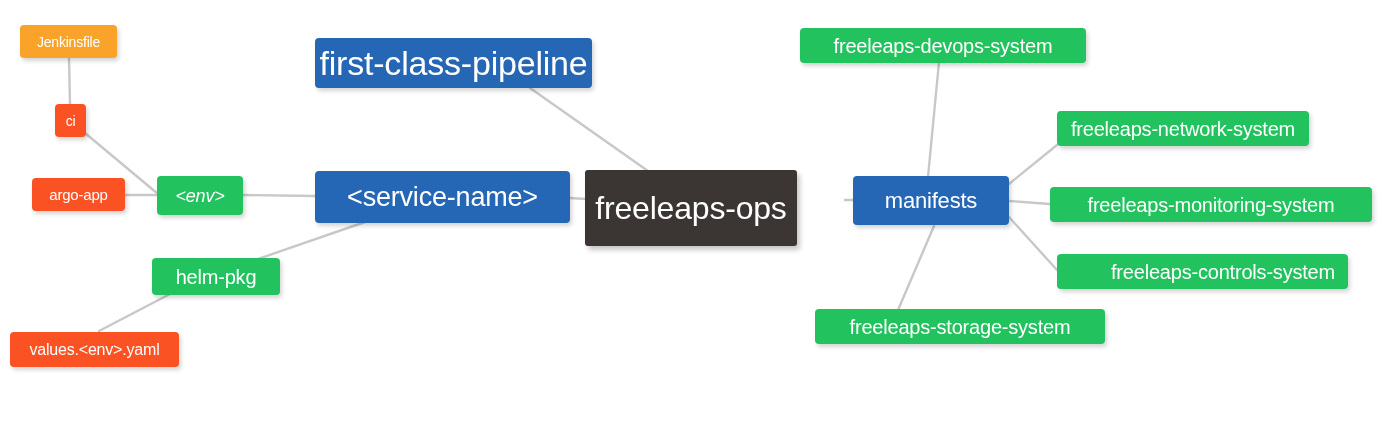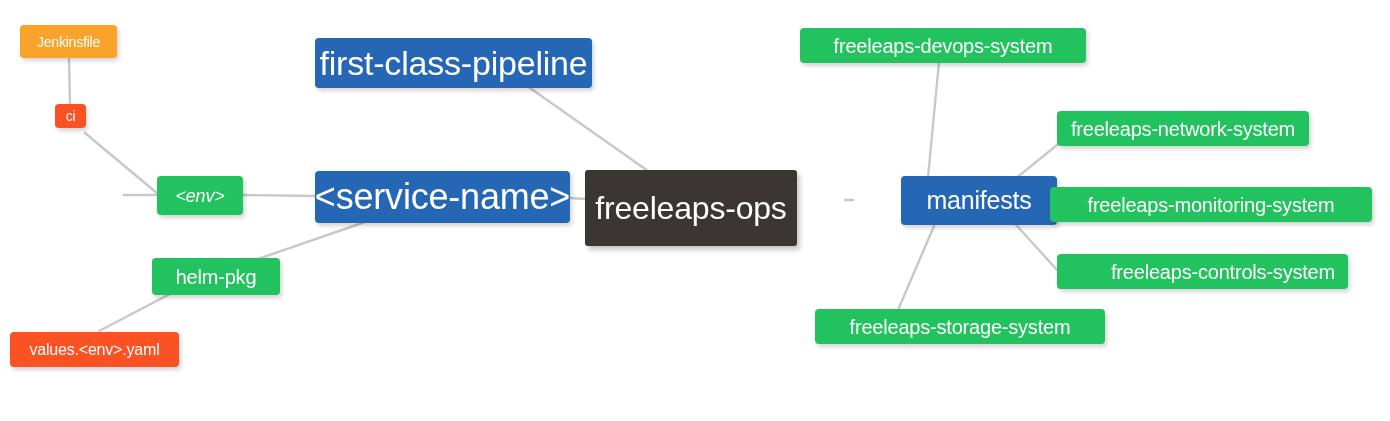--- a/index.html
+++ b/index.html
@@ -86,50 +86,53 @@
       <path d="M 1057 270 L 1009 217"></path>
 
       <path d="M 898 310 L 934 226"></path>
     </g>
   </svg>
 
   <div class="node orange" style="left:20px; top:25px; width:97px; height:33px; font-size:14px;">
     <span>Jenkinsfile</span>
   </div>
 
-  <div class="node red" style="left:55px; top:104px; width:31px; height:24px; font-size:14px;">
+  <div class="node red" style="left:55px; top:104px; width:31px; height:33px; font-size:14px;">
     <span>ci</span>
   </div>
 
+  <div class="node red" style="left:32px; top:178px; width:93px; height:33px; font-size:15px;">
+    <span>argo-app</span>
+  </div>
 
   <div class="node green" style="left:157px; top:176px; width:86px; height:39px; font-size:18px;font-style:italic;">
     <span>&lt;env&gt;</span>
   </div>
 
   <div class="node green" style="left:152px; top:258px; width:128px; height:37px; font-size:20px;">
     <span>helm-pkg</span>
   </div>
 
   <div class="node red" style="left:10px; top:332px; width:169px; height:35px; font-size:16px;">
     <span>values.&lt;env&gt;.yaml</span>
   </div>
 
   <div class="node blue" style="left:315px; top:38px; width:277px; height:50px; font-size:34px;">
     <span>first-class-pipeline</span>
   </div>
 
-  <div class="node blue" style="left:315px; top:171px; width:255px; height:52px; font-size:36px;">
+  <div class="node blue" style="left:315px; top:171px; width:255px; height:52px; font-size:27px;">
     <span>&lt;service-name&gt;</span>
   </div>
 
   <div class="node root" style="left:585px; top:170px; width:212px; height:76px; font-size:32px;">
     <span>freeleaps-ops</span>
   </div>
 
-  <div class="node blue" style="left:853px; top:176px; width:156px; height:49px; font-size:25px;margin-left:48px;">
+  <div class="node blue" style="left:853px; top:176px; width:156px; height:49px; font-size:22px;">
     <span>manifests</span>
   </div>
 
   <div class="node green" style="left:800px; top:28px; width:286px; height:35px; font-size:20px;">
     <span>freeleaps-devops-system</span>
   </div>
 
   <div class="node green" style="left:1057px; top:111px; width:252px; height:35px; font-size:20px;">
     <span>freeleaps-network-system</span>
   </div>

